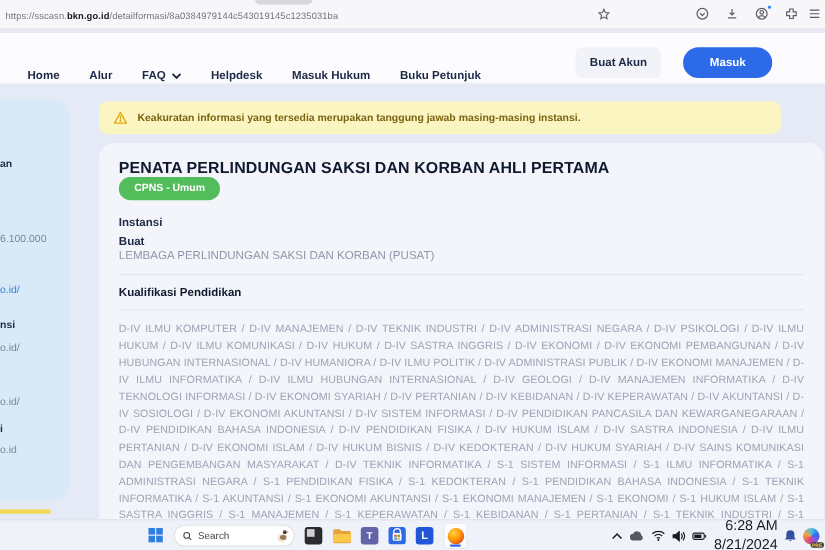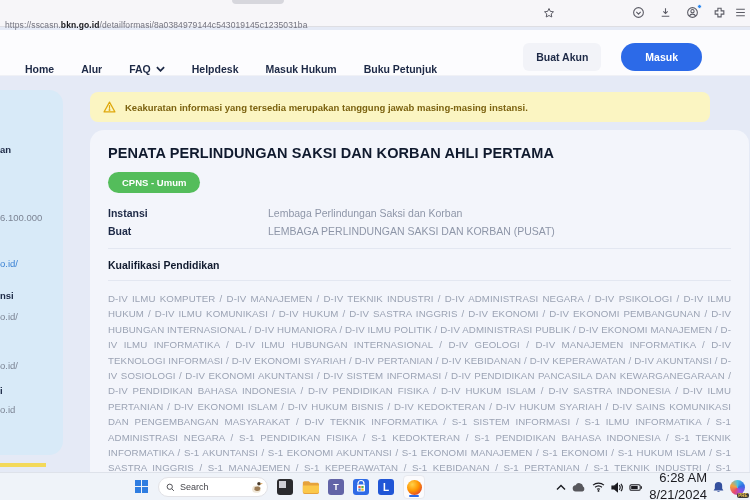--- a/index.html
+++ b/index.html
@@ -13,21 +13,21 @@
   
   .chrome {
     position:absolute; top:0; left:0; width:750px; height:27px;
     background:#f7f6f9; border-bottom:1px solid #dedee3;
   }
   .tab-remnant {
     position:absolute; top:0; left:232px; width:52px; height:4px;
     background:#d7d7dd; border-radius:0 0 5px 5px;
   }
   .url-text {
-    position:absolute; left:5px; top:20px; font-size:8.5px; color:#73737f;
+    position:absolute; left:5px; top:9px; font-size:8.5px; color:#73737f;
     white-space:nowrap; letter-spacing:.1px;
   }
   .url-domain { color:#18181d; font-weight:bold; }
   .chrome-ic {
     position:absolute; top:5px; width:15px; height:15px;
     display:flex; align-items:center; justify-content:center; color:#5c5c66;
   }
   .acct-dot {
     position:absolute; top:-1px; right:-2px; width:5px; height:5px;
     border-radius:50%; background:#2c88f0; border:1px solid #f7f6f9;
@@ -74,25 +74,25 @@
   }
   .banner-text { font-size:9.5px; font-weight:700; color:#7b6210; }
 
   
   .card {
     position:absolute; left:90px; top:130px; width:659px; height:342px;
     background:#f3f5fb; border-radius:14px 14px 0 0; padding:15px 18px;
   }
   .job-title { font-size:14.5px; font-weight:800; color:#101a2e; letter-spacing:.1px; }
   .badge {
-    display:inline-block; margin-top:11px; background:#54bd5b; color:#fff;
+    display:inline-block; background:#54bd5b; color:#fff;
     font-size:9.5px; font-weight:700; padding:5px 14px; border-radius:13px;
   }
   .info { margin-top:14px; }
-  .info-row { display:flex; margin-bottom:6px; font-size:10.5px; align-items:baseline; }
+  .info-row { display:flex; margin-bottom:6px; font-size:10.5px; align-items:baseline;flex-direction:column; }
   .info-label { width:160px; font-weight:700; color:#1d2946; flex:none; }
   .info-value { color:#8e96a8; }
   .section { margin-top:11px; border-top:1px solid #e3e7f1; padding-top:10px; }
   .section-title {
     font-size:10.5px; font-weight:700; color:#101a2e;
     padding-bottom:9px; border-bottom:1px solid #e3e7f1;
   }
   .kualifikasi {
     margin-top:10px; font-size:9.7px; line-height:15.4px; color:#9ba3b4;
     text-align:justify; letter-spacing:.1px;
@@ -227,21 +227,20 @@
   </span>
   <span class="banner-text">Keakuratan informasi yang tersedia merupakan tanggung jawab masing-masing instansi.</span>
 </div>
 
 <div class="card">
   <div class="job-title">PENATA PERLINDUNGAN SAKSI DAN KORBAN AHLI PERTAMA</div>
   <div class="badge">CPNS - Umum</div>
   <div class="info">
     <div class="info-row">
       <div class="info-label">Instansi</div>
-      <div class="info-value">Lembaga Perlindungan Saksi dan Korban</div>
     </div>
     <div class="info-row">
       <div class="info-label">Buat</div>
       <div class="info-value">LEMBAGA PERLINDUNGAN SAKSI DAN KORBAN (PUSAT)</div>
     </div>
   </div>
   <div class="section">
     <div class="section-title">Kualifikasi Pendidikan</div>
     <div class="kualifikasi">D-IV ILMU KOMPUTER / D-IV MANAJEMEN / D-IV TEKNIK INDUSTRI / D-IV ADMINISTRASI NEGARA / D-IV PSIKOLOGI / D-IV ILMU HUKUM / D-IV ILMU KOMUNIKASI / D-IV HUKUM / D-IV SASTRA INGGRIS / D-IV EKONOMI / D-IV EKONOMI PEMBANGUNAN / D-IV HUBUNGAN INTERNASIONAL / D-IV HUMANIORA / D-IV ILMU POLITIK / D-IV ADMINISTRASI PUBLIK / D-IV EKONOMI MANAJEMEN / D-IV ILMU INFORMATIKA / D-IV ILMU HUBUNGAN INTERNASIONAL / D-IV GEOLOGI / D-IV MANAJEMEN INFORMATIKA / D-IV TEKNOLOGI INFORMASI / D-IV EKONOMI SYARIAH / D-IV PERTANIAN / D-IV KEBIDANAN / D-IV KEPERAWATAN / D-IV AKUNTANSI / D-IV SOSIOLOGI / D-IV EKONOMI AKUNTANSI / D-IV SISTEM INFORMASI / D-IV PENDIDIKAN PANCASILA DAN KEWARGANEGARAAN / D-IV PENDIDIKAN BAHASA INDONESIA / D-IV PENDIDIKAN FISIKA / D-IV HUKUM ISLAM / D-IV SASTRA INDONESIA / D-IV ILMU PERTANIAN / D-IV EKONOMI ISLAM / D-IV HUKUM BISNIS / D-IV KEDOKTERAN / D-IV HUKUM SYARIAH / D-IV SAINS KOMUNIKASI DAN PENGEMBANGAN MASYARAKAT / D-IV TEKNIK INFORMATIKA / S-1 SISTEM INFORMASI / S-1 ILMU INFORMATIKA / S-1 ADMINISTRASI NEGARA / S-1 PENDIDIKAN FISIKA / S-1 KEDOKTERAN / S-1 PENDIDIKAN BAHASA INDONESIA / S-1 TEKNIK INFORMATIKA / S-1 AKUNTANSI / S-1 EKONOMI AKUNTANSI / S-1 EKONOMI MANAJEMEN / S-1 EKONOMI / S-1 HUKUM ISLAM / S-1 SASTRA INGGRIS / S-1 MANAJEMEN / S-1 KEPERAWATAN / S-1 KEBIDANAN / S-1 PERTANIAN / S-1 TEKNIK INDUSTRI / S-1 PENDIDIKAN PANCASILA DAN</div>
   </div>

